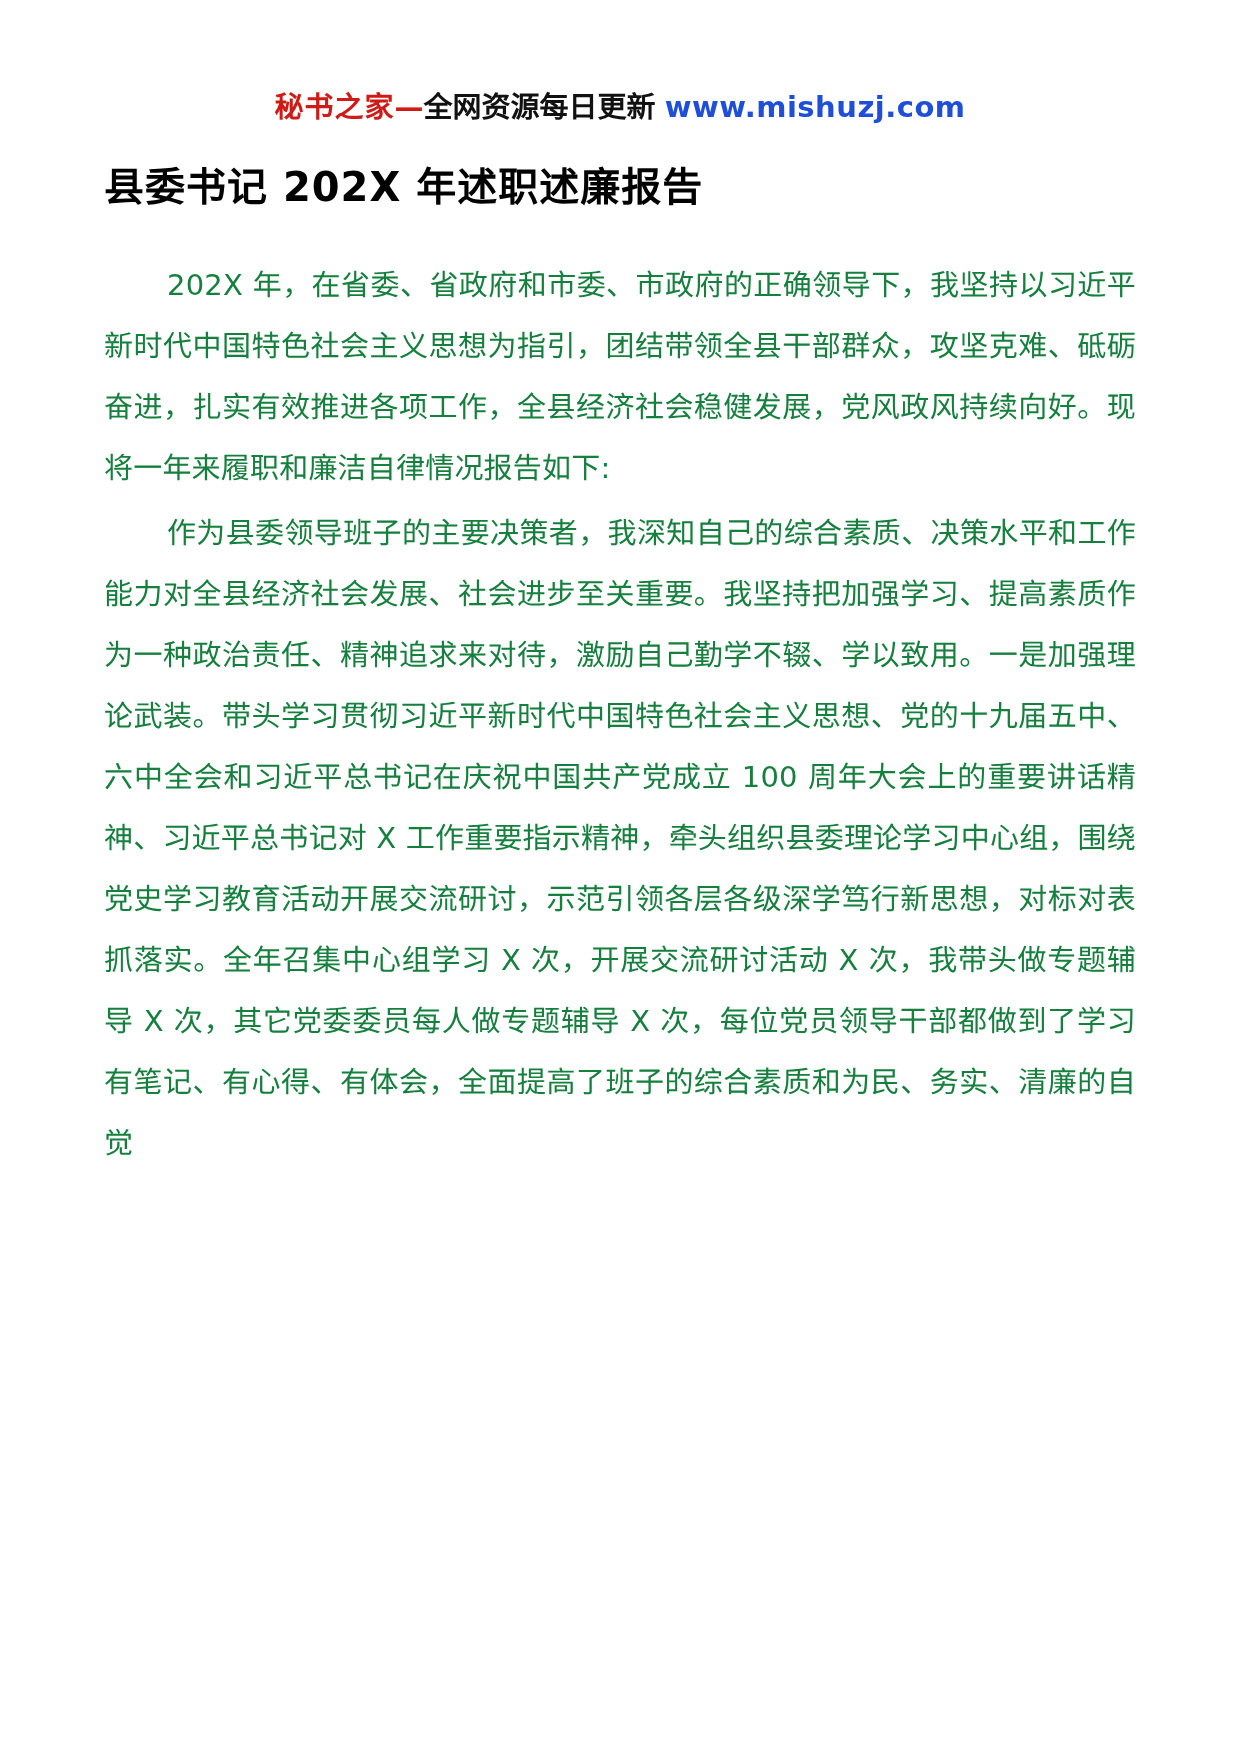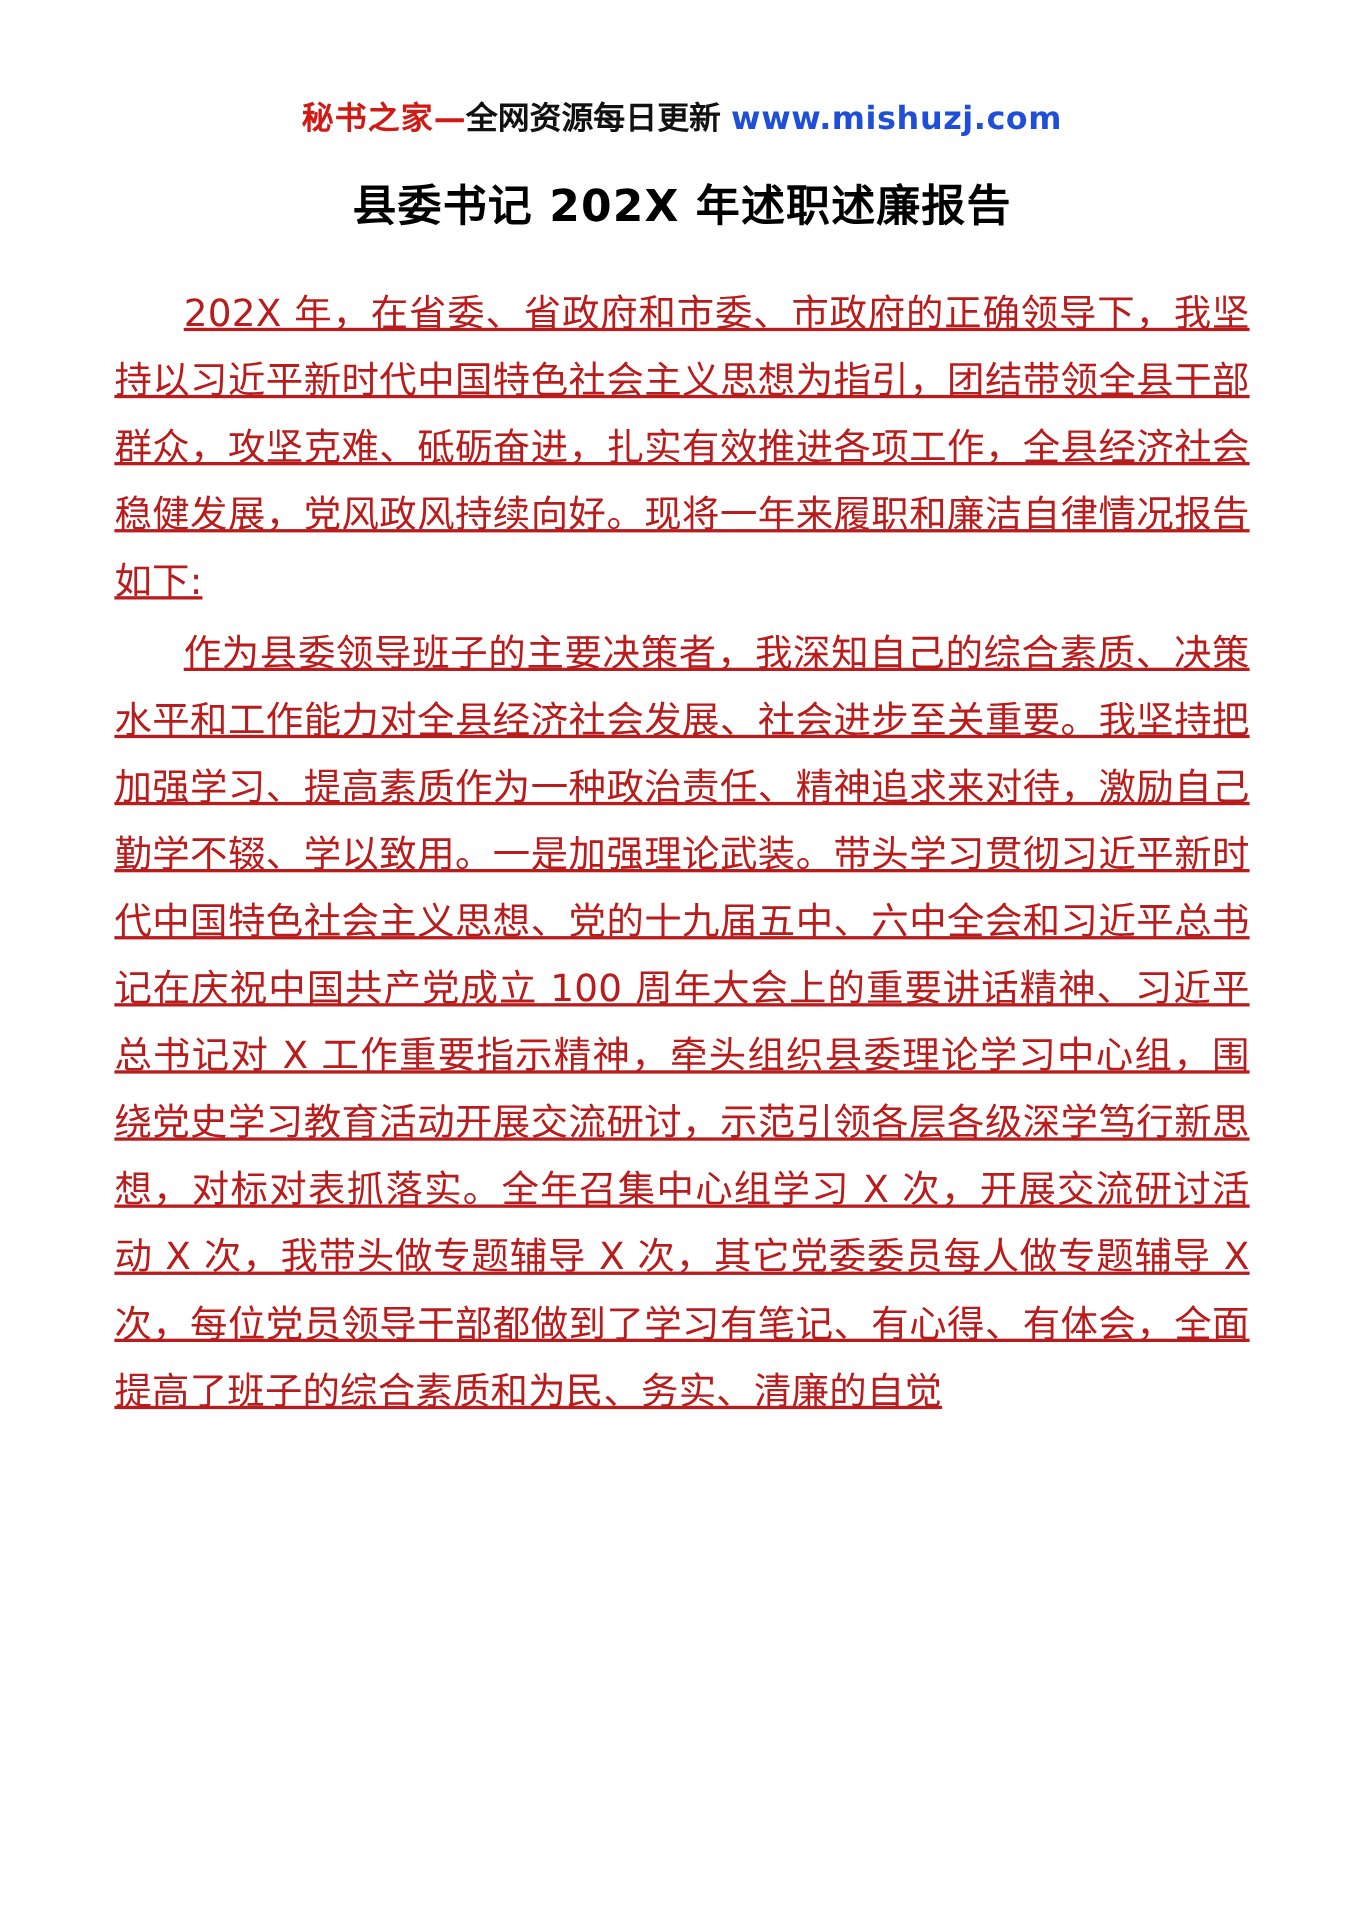--- a/index.html
+++ b/index.html
@@ -39,39 +39,38 @@
   .watermark .tagline {
     color: #111111;
     font-weight: bold;
   }
   .watermark .url {
     color: #1f4fd8;
     font-weight: bold;
     letter-spacing: 0.5px;
   }
   .doc-title {
-    text-align: center;
+    text-align: left;
     font-size: 40px;
     font-weight: bold;
     color: #000000;
     letter-spacing: 1px;
     margin-top: 30px;
     margin-bottom: 42px;
     white-space: nowrap;
   }
   .body-text p {
     margin: 0 0 4px 0;
-    font-size: 34px;
+    font-size: 29px;
     line-height: 61px;
-    color: #b91c1c;
+    color: #15803d;
     text-align: justify;
     text-justify: inter-ideograph;
     text-indent: 63px;
     letter-spacing: 0.2px;
-    text-decoration: underline;
   }
   .body-text p.heading {
     font-weight: normal;
   }
   .body-text p.last {
     margin-bottom: 0;
   }
 </style>
 </head>
 <body>

